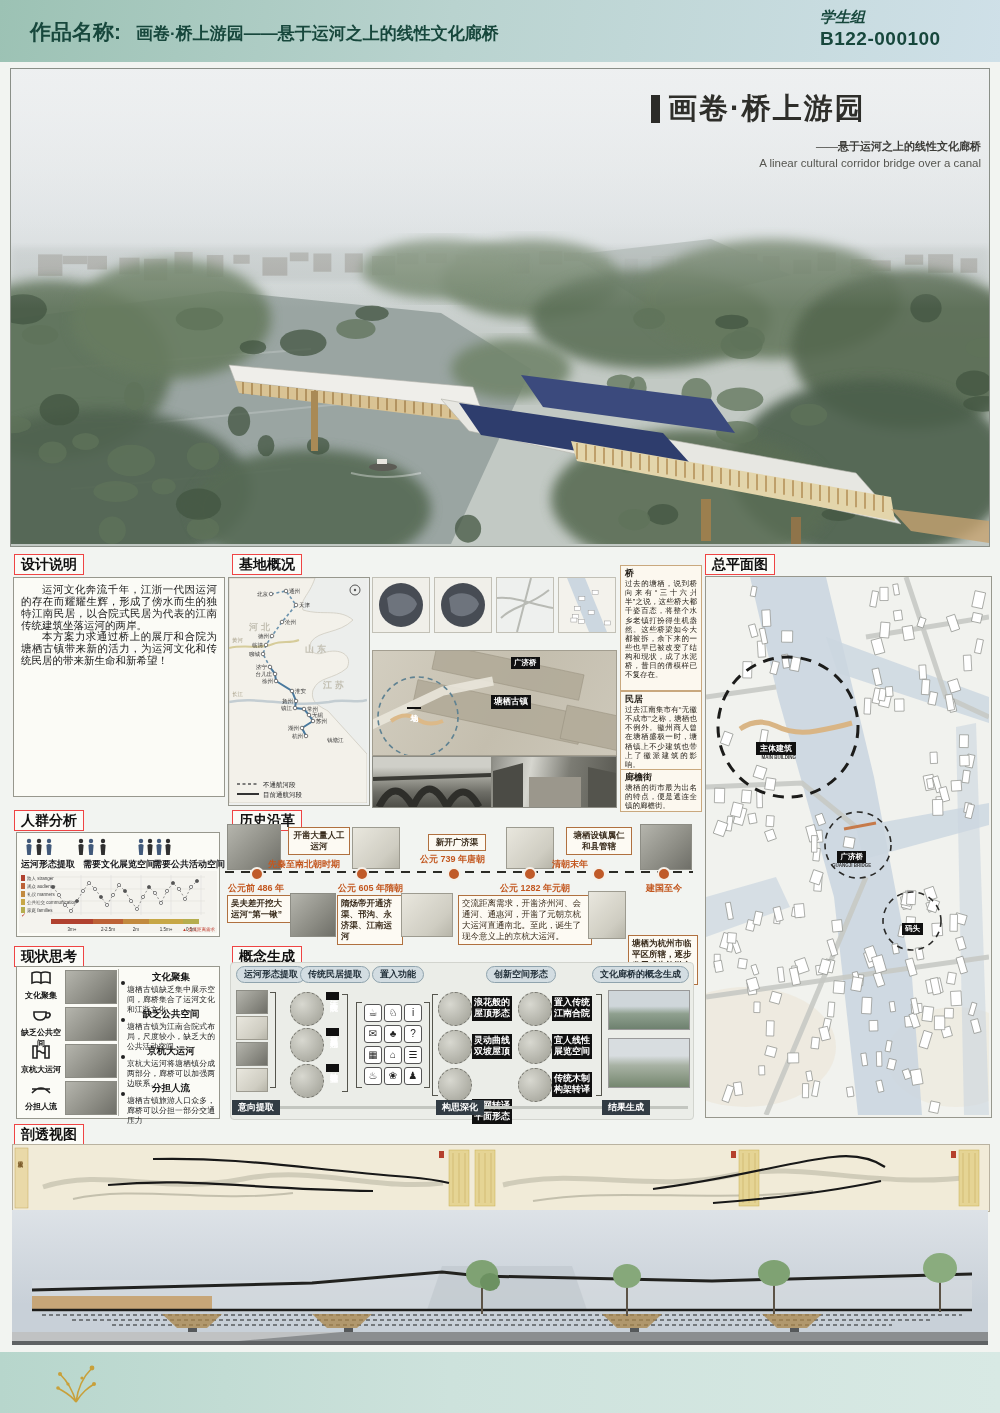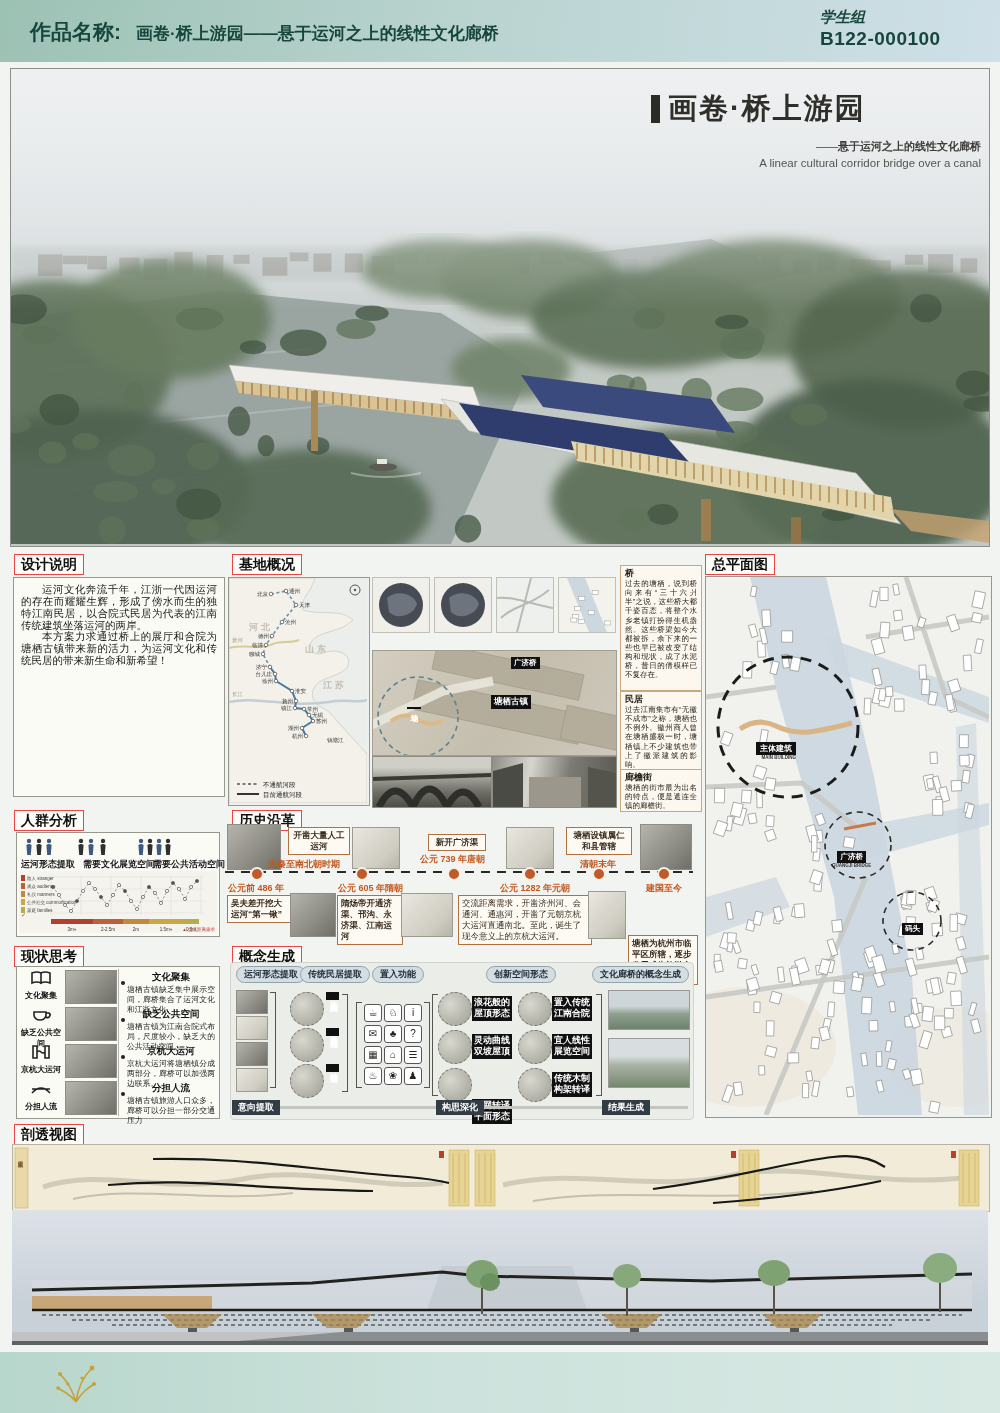--- a/index.html
+++ b/index.html
@@ -761,21 +761,21 @@
   <div class="abs photo" style="left:227px;top:824px;width:52px;height:44px;"></div>
   <div class="abs pmap" style="left:352px;top:827px;width:46px;height:40px;"></div>
   <div class="abs pmap" style="left:506px;top:827px;width:46px;height:40px;"></div>
   <div class="abs photo" style="left:640px;top:824px;width:50px;height:44px;"></div>
 
   <div class="hbox" style="left:288px;top:827px;width:54px;">开凿大量人工运河</div>
   <div class="hdate" style="left:268px;top:858px;">先秦至南北朝时期</div>
   <div class="hbox" style="left:428px;top:834px;width:50px;">新开广济渠</div>
   <div class="hdate" style="left:420px;top:853px;">公元 739 年唐朝</div>
   <div class="hbox" style="left:566px;top:827px;width:58px;">塘栖设镇属仁和县管辖</div>
-  <div class="hdate" style="left:580px;top:858px;">清朝末年</div>
+  <div class="hdate" style="left:552px;top:858px;">清朝末年</div>
 
   <div class="hdate" style="left:228px;top:882px;">公元前 486 年</div>
   <div class="hbox" style="left:227px;top:895px;width:56px;text-align:left;">吴夫差开挖大运河“第一锹”</div>
   <div class="abs photo" style="left:290px;top:893px;width:44px;height:42px;"></div>
   <div class="hdate" style="left:338px;top:882px;">公元 605 年隋朝</div>
   <div class="hbox" style="left:337px;top:895px;width:58px;text-align:left;">隋炀帝开通济渠、邗沟、永济渠、江南运河</div>
   <div class="abs pmap" style="left:401px;top:893px;width:50px;height:42px;"></div>
   <div class="hdate" style="left:500px;top:882px;">公元 1282 年元朝</div>
   <div class="hbox" style="left:458px;top:895px;width:126px;text-align:left;font-weight:normal;">交流距离需求，开凿济州河、会通河、通惠河，开凿了元朝京杭大运河直通南北。至此，诞生了现今意义上的京杭大运河。</div>
   <div class="abs pmap" style="left:588px;top:891px;width:36px;height:46px;"></div>

